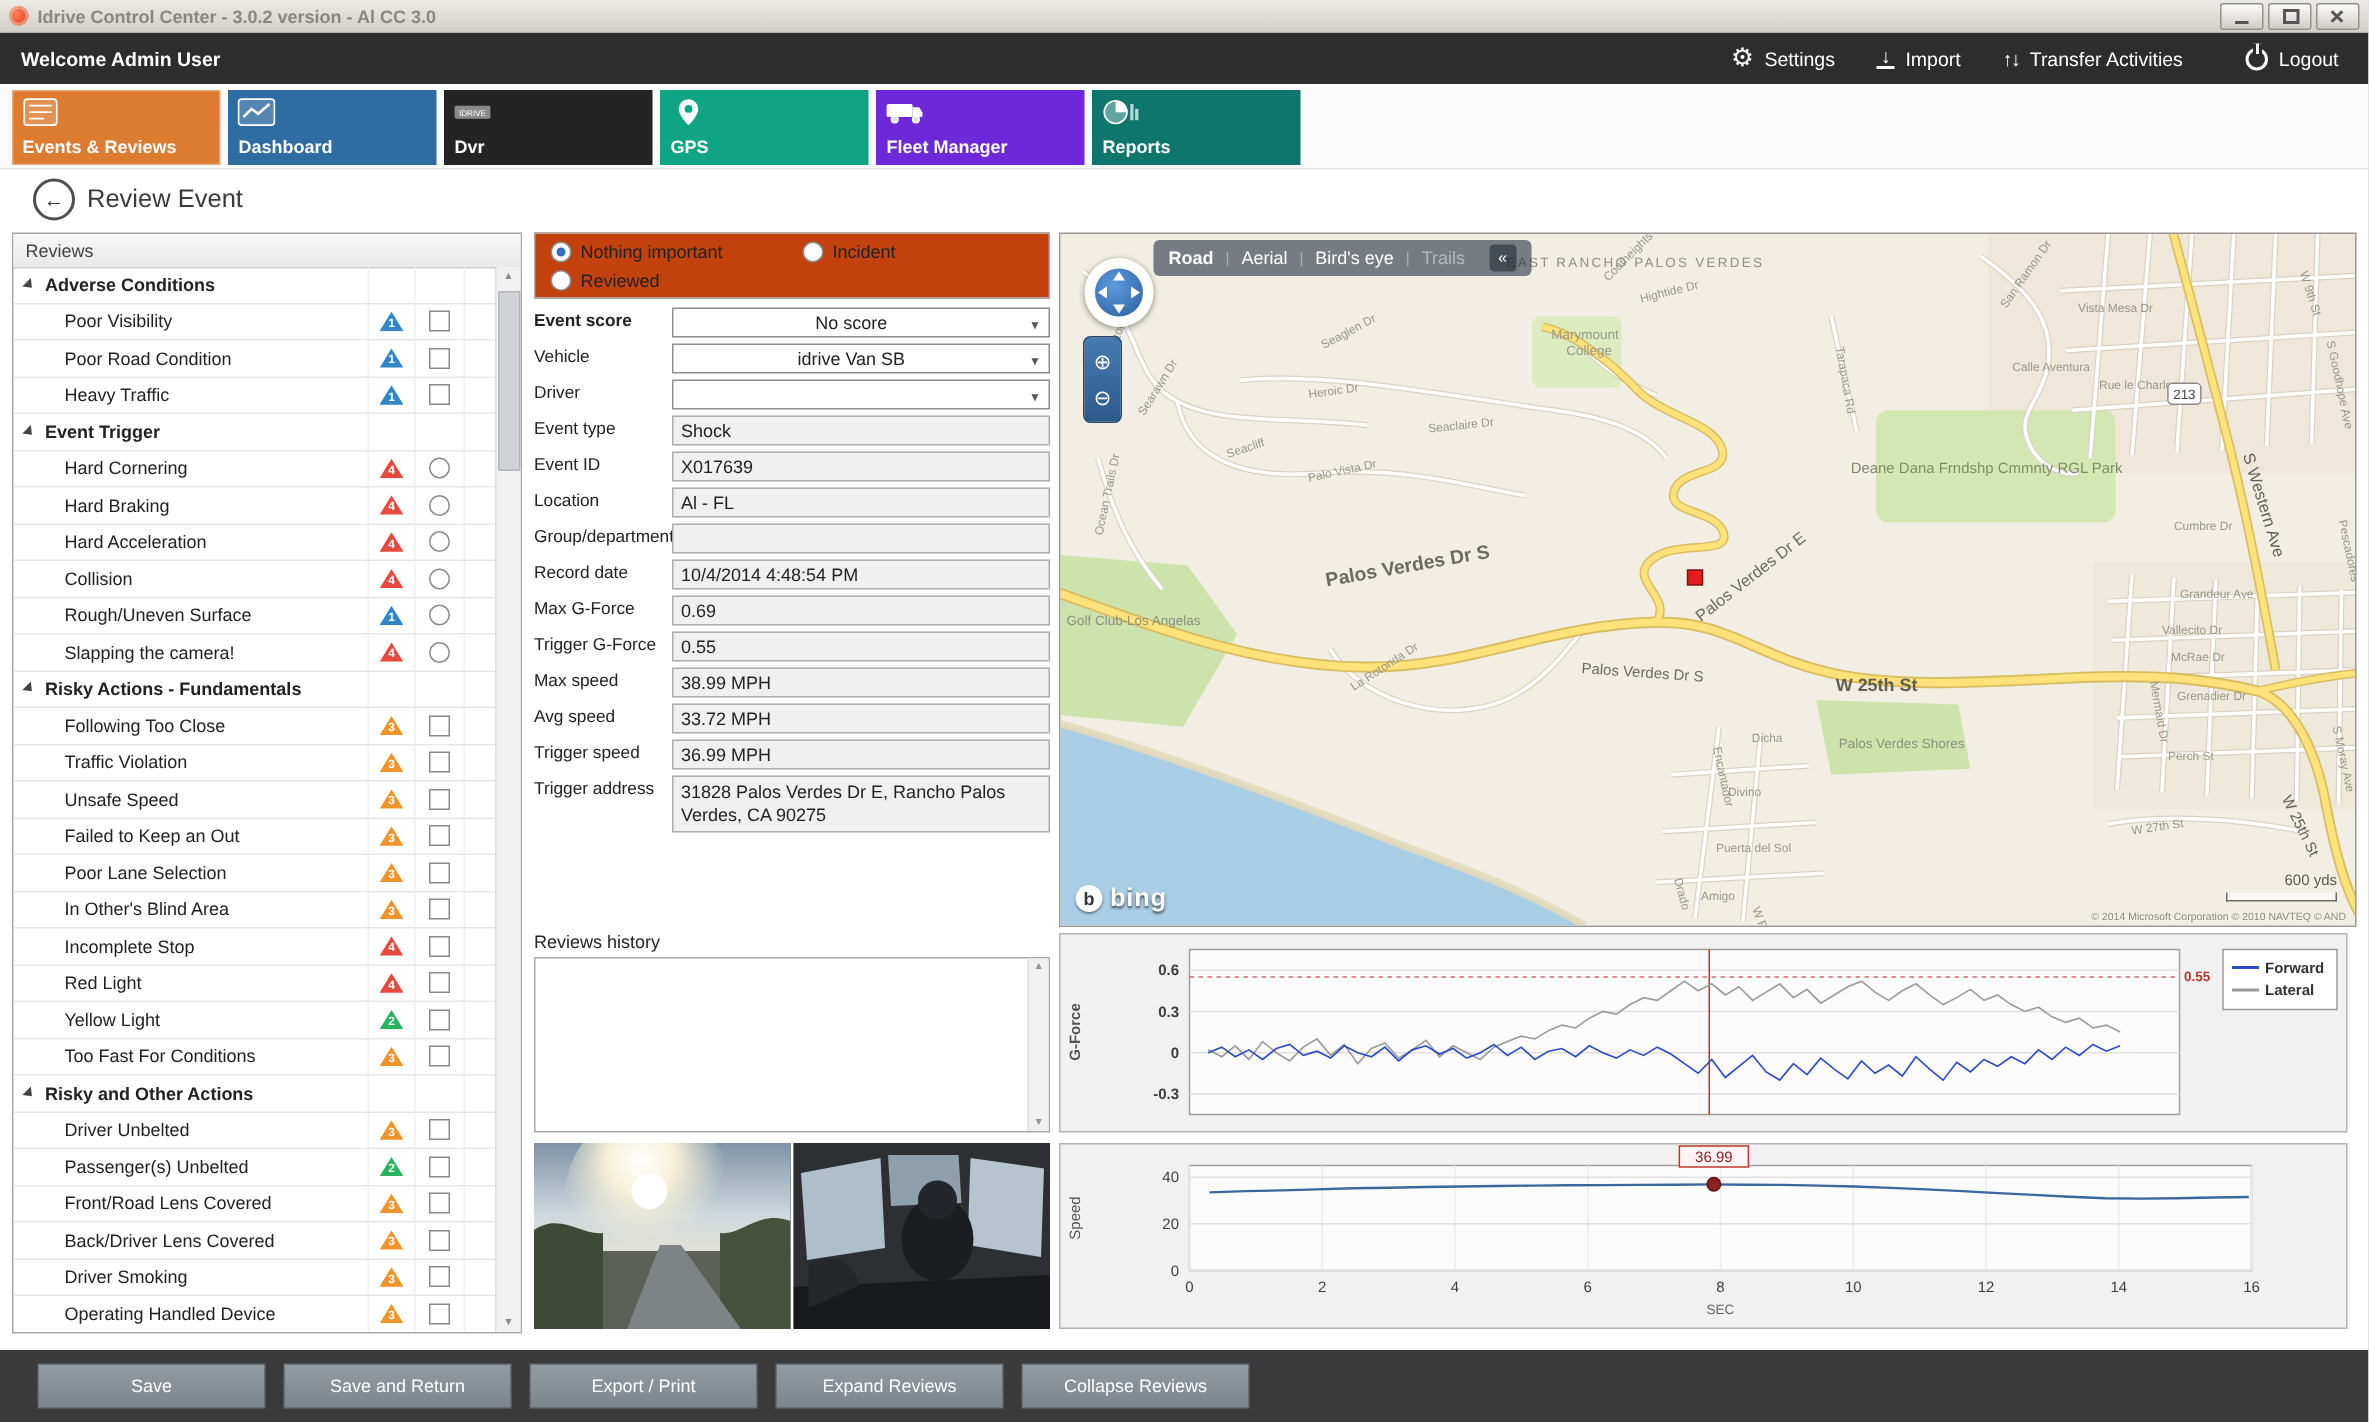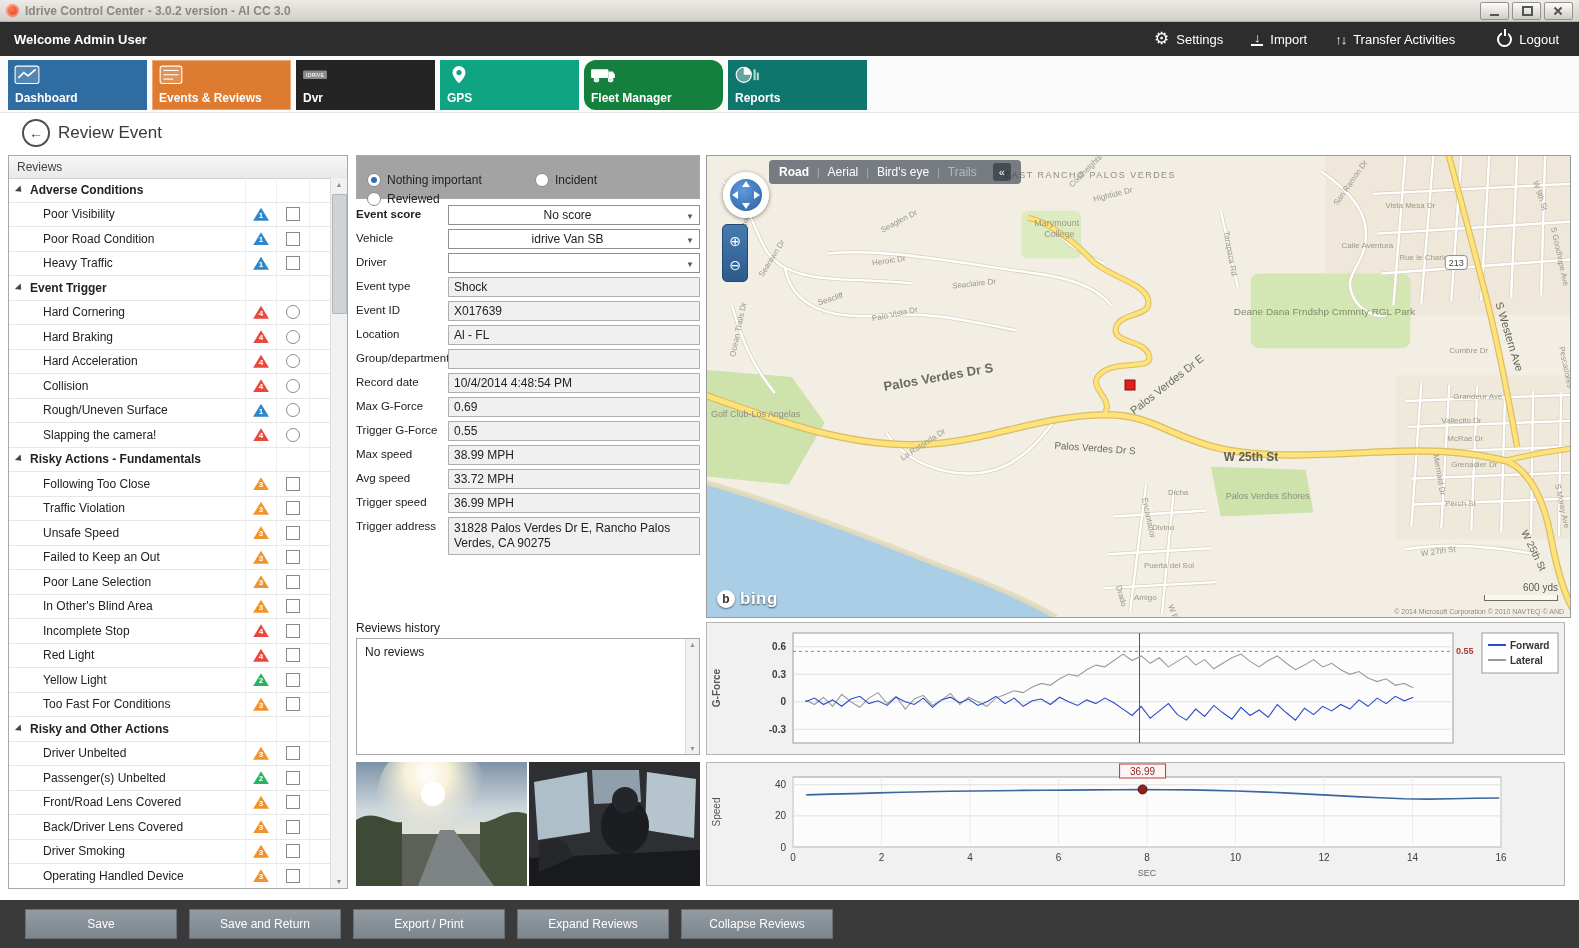--- a/index.html
+++ b/index.html
@@ -55,21 +55,21 @@
   .c-end{width:20px;}
   .expander{width:0;height:0;border-left:5px solid #444;border-top:4px solid transparent;border-bottom:4px solid transparent;transform:rotate(45deg);margin-right:8px;display:inline-block;}
   .tri{width:16px;height:13px;clip-path:polygon(50% 0,100% 100%,0 100%);display:flex;justify-content:center;align-items:flex-end;}
   .tri i{font-style:normal;font-size:8px;color:#fff;font-weight:bold;line-height:11px;}
   .sev-blue{background:#2f86c8;} .sev-red{background:#e8493c;} .sev-orange{background:#f0932a;} .sev-green{background:#27b45e;}
   .checkbox{width:12px;height:12px;border:1px solid #8a8a8a;background:#fff;display:inline-block;box-sizing:content-box;}
   .radio{width:12px;height:12px;border:1px solid #8a8a8a;background:#fff;border-radius:50%;display:inline-block;position:relative;}
   .radio.sel::after{content:"";position:absolute;left:2.5px;top:2.5px;width:6px;height:6px;border-radius:50%;background:#2f6fbe;}
   
   .event-panel{position:absolute;left:356px;top:155px;width:344px;height:731px;}
-  .class-box{position:absolute;left:0;top:0;right:0;height:44px;border:1px solid #a8a8a8;background:#a3a3a3;box-sizing:border-box;padding:17px 10px;}
+  .class-box{position:absolute;left:0;top:0;right:0;height:44px;border:1px solid #a8a8a8;background:#c2410c;box-sizing:border-box;padding:5px 10px;}
   .class-opts{display:grid;grid-template-columns:168px 1fr;row-gap:5px;}
   .class-opt{display:flex;align-items:center;gap:6px;font-size:12px;color:#222;cursor:pointer;}
   .form-fields{position:absolute;left:0;top:50px;right:0;}
   .form-row{display:flex;align-items:flex-start;margin-bottom:4px;}
   .f-label{width:92px;flex:none;font-size:11.5px;color:#222;padding-top:3px;}
   .f-label.bold{font-weight:bold;}
   .f-ctl{flex:1;}
   .dd{height:20px;border:1px solid #8f8f8f;background:#fff;display:flex;align-items:center;font-size:12px;color:#222;padding:0 18px 0 5px;position:relative;box-sizing:border-box;cursor:pointer;justify-content:center;}
   .dd .arw{position:absolute;right:5px;top:6px;font-size:8px;color:#555;}
   .tf{min-height:18px;border:1px solid #aeaeae;background:#f0f0f0;font-size:12px;color:#222;display:flex;align-items:center;padding:0 5px;box-sizing:border-box;height:20px;}
@@ -149,51 +149,51 @@
         </span>
         <span class="top-action logout">
           <span class="icon-power"></span>
           <span>Logout</span>
         </span>
       </span>
   </div>
 
   <div class="navstrip">
     <div class="tabs">
-        <div class="tab" style="background: rgb(46, 108, 161);">
-          <span class="tab-icon"><svg viewBox="0 0 24 18">
-              <rect x="1" y="1" width="22" height="16" rx="2" fill="rgba(255,255,255,.18)" stroke="#fff"></rect>
-              <polyline points="4,12 9,7 13,10 20,4" fill="none" stroke="#fff" stroke-width="1.6"></polyline>
-            </svg></span>
-          <span class="tab-label">Dashboard</span>
-        </div>
         <div class="tab active" style="background: rgb(221, 123, 48);">
           <span class="tab-icon"><svg viewBox="0 0 24 18">
               <rect x="2" y="1" width="20" height="16" rx="2" fill="rgba(255,255,255,.18)" stroke="#fff"></rect>
               <line x1="5" y1="5" x2="19" y2="5" stroke="#fff"></line>
               <line x1="5" y1="9" x2="19" y2="9" stroke="#fff"></line>
               <line x1="5" y1="13" x2="14" y2="13" stroke="#fff"></line>
             </svg></span>
           <span class="tab-label">Events &amp; Reviews</span>
         </div>
+        <div class="tab" style="background: rgb(46, 108, 161);">
+          <span class="tab-icon"><svg viewBox="0 0 24 18">
+              <rect x="1" y="1" width="22" height="16" rx="2" fill="rgba(255,255,255,.18)" stroke="#fff"></rect>
+              <polyline points="4,12 9,7 13,10 20,4" fill="none" stroke="#fff" stroke-width="1.6"></polyline>
+            </svg></span>
+          <span class="tab-label">Dashboard</span>
+        </div>
         <div class="tab" style="background: rgb(36, 36, 36);">
           <span class="tab-icon"><svg viewBox="0 0 24 18">
               <rect x="1" y="5" width="22" height="8" rx="1" fill="#8a8a8a"></rect>
               <text x="12" y="11.3" font-size="5" fill="#fff" text-anchor="middle">IDRIVE</text>
             </svg></span>
           <span class="tab-label">Dvr</span>
         </div>
         <div class="tab" style="background: rgb(15, 165, 131);">
           <span class="tab-icon"><svg viewBox="0 0 24 18">
               <path d="M12 1a6 6 0 0 0-6 6c0 4.5 6 10 6 10s6-5.5 6-10a6 6 0 0 0-6-6z" fill="#fff"></path>
               <circle cx="12" cy="7" r="2.4" fill="#0fa583"></circle>
             </svg></span>
           <span class="tab-label">GPS</span>
         </div>
-        <div class="tab" style="background: #15803d; border-radius: 12px;">
+        <div class="tab" style="background: #6d28d9;">
           <span class="tab-icon"><svg viewBox="0 0 24 18">
               <rect x="1" y="4" width="16" height="8" rx="1" fill="#fff"></rect>
               <path d="M17 6h4l2 3v3h-6z" fill="#fff"></path>
               <circle cx="6" cy="13.5" r="2" fill="#cdeaee" stroke="#fff"></circle>
               <circle cx="19" cy="13.5" r="2" fill="#cdeaee" stroke="#fff"></circle>
             </svg></span>
           <span class="tab-label">Fleet Manager</span>
         </div>
         <div class="tab" style="background: #0f766e;">
           <span class="tab-icon"><svg viewBox="0 0 24 18">
@@ -714,21 +714,20 @@
         </div>
         <div class="form-row">
           <label class="f-label">Trigger address</label>
           <div class="f-ctl">
             <div class="tf multi">31828 Palos Verdes Dr E, Rancho Palos Verdes, CA 90275</div>
           </div>
         </div>
       </div>
     <div class="rh-label">Reviews history</div>
     <div class="rh-box">
-      <div class="rh-text">No reviews</div>
     <div class="vscroll">
           <span>▲</span>
           <span>▼</span>
         </div>
       </div>
     <div class="videos">
       <div class="video">
         <svg viewBox="0 0 171 124" preserveAspectRatio="none">
           <defs>
             <linearGradient id="skyg" x1="0" y1="0" x2="0" y2="1">

